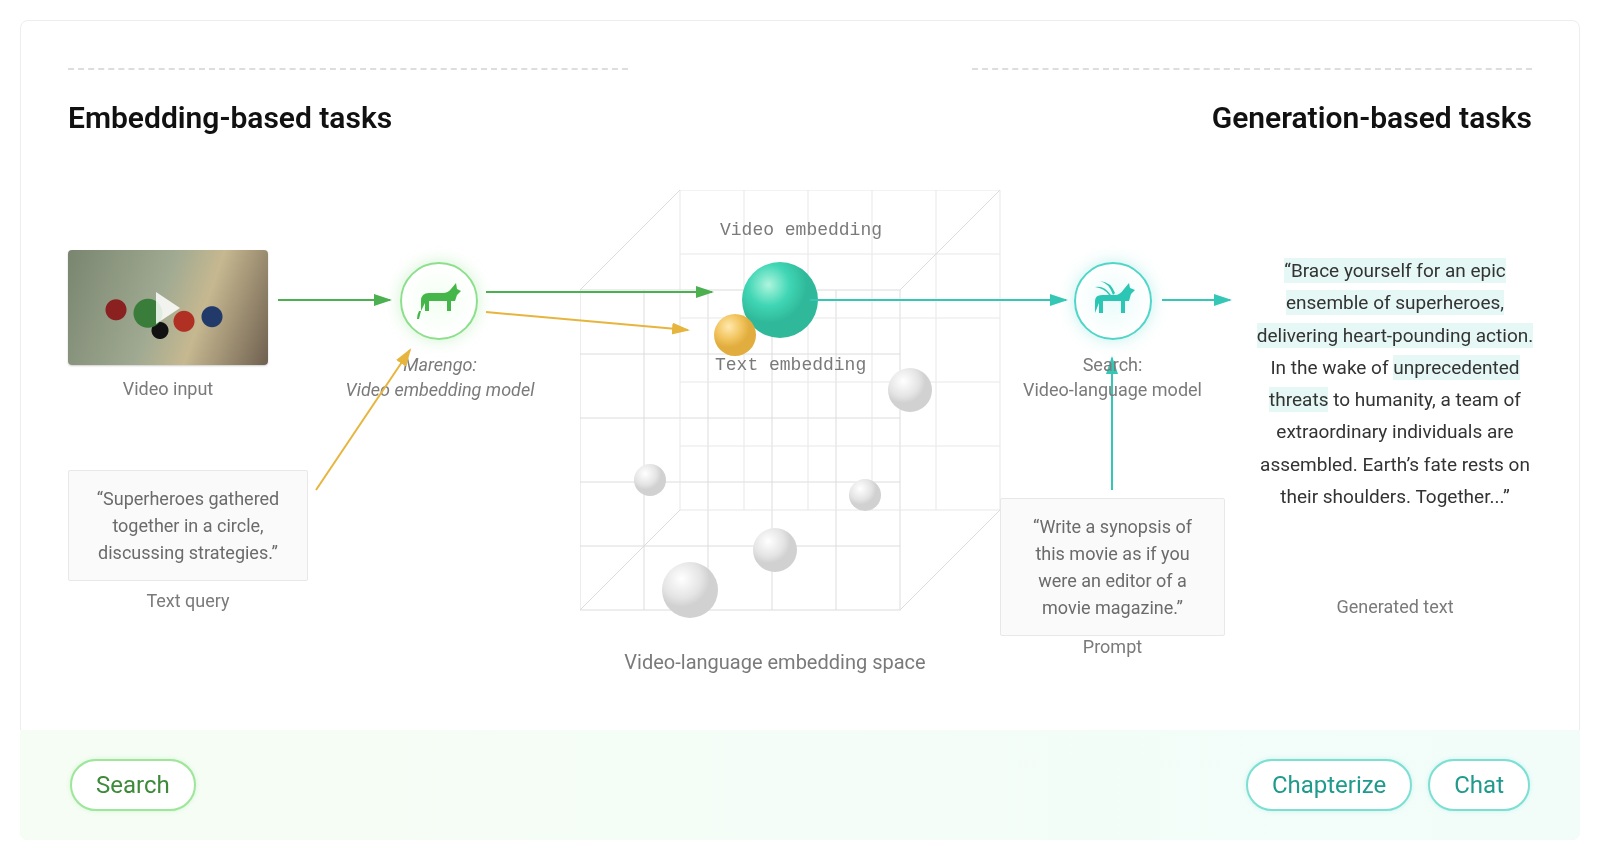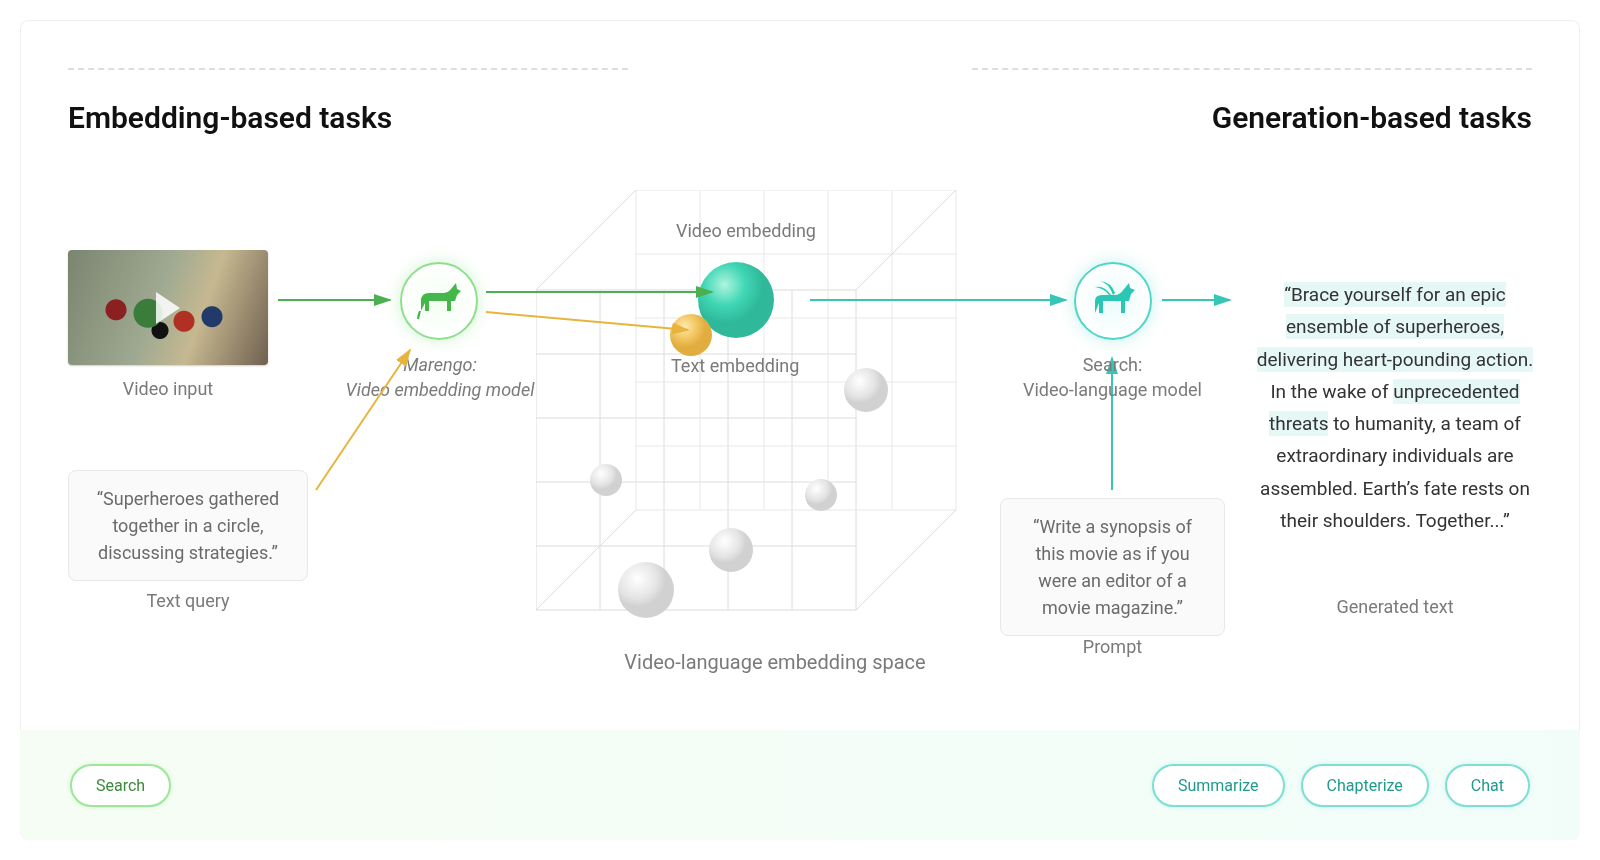--- a/index.html
+++ b/index.html
@@ -71,21 +71,21 @@
     font-size: 18px;
     color: #7a7a7a;
     text-align: center;
   }
 
   
   .text-box {
     position: absolute;
     background: #fafafa;
     border: 1px solid #e8e8e8;
-    border-radius: 8px;
+    border-radius: 2px;
     padding: 14px 16px;
     font-size: 18px;
     line-height: 1.5;
     color: #6b6b6b;
     text-align: center;
   }
 
   
   .model-circle {
     position: absolute;
@@ -100,40 +100,39 @@
   }
   .pegasus {
     border: 2px solid #4fd6c9;
     background: radial-gradient(circle at 50% 50%, #e9fcfa 0%, #fff 70%);
     box-shadow: 0 0 16px rgba(80,214,201,.35);
   }
 
   
   .cube-wrap {
     position: absolute;
-    left: 536px; top: 190px;
-    width: 430px; height: 430px;
+    left: 580px; top: 190px;
+    width: 430px; height: 430px; font-family: Liberation Mono, monospace;
   }
 
   .emb-label {
     position: absolute;
     font-size: 18px;
     color: #7a7a7a;
   }
 
   
   .gen-text {
     position: absolute;
     right: 60px; top: 255px;
     width: 290px;
     font-size: 19px;
     line-height: 1.7;
     text-align: center;
     color: #333;
-    margin-top: 24px;
   }
   .gen-text .hl {
     background: #e5f8f5;
     padding: 1px 0;
   }
 
   
   .footer {
     position: absolute;
     left: 20px; right: 20px; bottom: 20px;
@@ -142,21 +141,21 @@
     border-radius: 0 0 8px 8px;
     display: flex;
     align-items: center;
     padding: 0 50px;
     justify-content: space-between;
   }
   .pill-group { display: flex; gap: 16px; }
   .pill {
     border-radius: 999px;
     padding: 10px 24px;
-    font-size: 16px;
+    font-size: 24px;
     background: #fff;
     white-space: nowrap;
   }
   .pill.green { border: 2px solid #9de69a; color: #3c8a3a; box-shadow: 0 0 4px rgba(120,220,120,.25); }
   .pill.teal  { border: 2px solid #7ddfd4; color: #1f9a8d; box-shadow: 0 0 4px rgba(80,214,201,.25); }
 
   
   .arrow-svg { position: absolute; overflow: visible; pointer-events: none; }
 
 </style>
@@ -293,17 +292,16 @@
 <div class="caption" style="left:1000px; top:636px; width:225px;">Prompt</div>
 
 <div class="gen-text" id="gen-text-container"><span class="hl">“Brace yourself for an epic ensemble of superheroes, delivering heart-pounding action.</span><span> In the wake of </span><span class="hl">unprecedented threats</span><span> to humanity, a team of extraordinary individuals are assembled. Earth’s fate rests on their shoulders. Together...”</span></div>
 <div class="caption" style="right:60px; top:596px; width:290px;">Generated text</div>
 
 <div class="footer">
   <div class="pill-group" id="pills-left">
       <div class="pill green">Search</div>
     </div>
   <div class="pill-group" id="pills-right">
-      <div class="pill teal">Summarize</div>
       <div class="pill teal">Chapterize</div>
       <div class="pill teal">Chat</div>
     </div>
 </div>
 
 </body></html>

